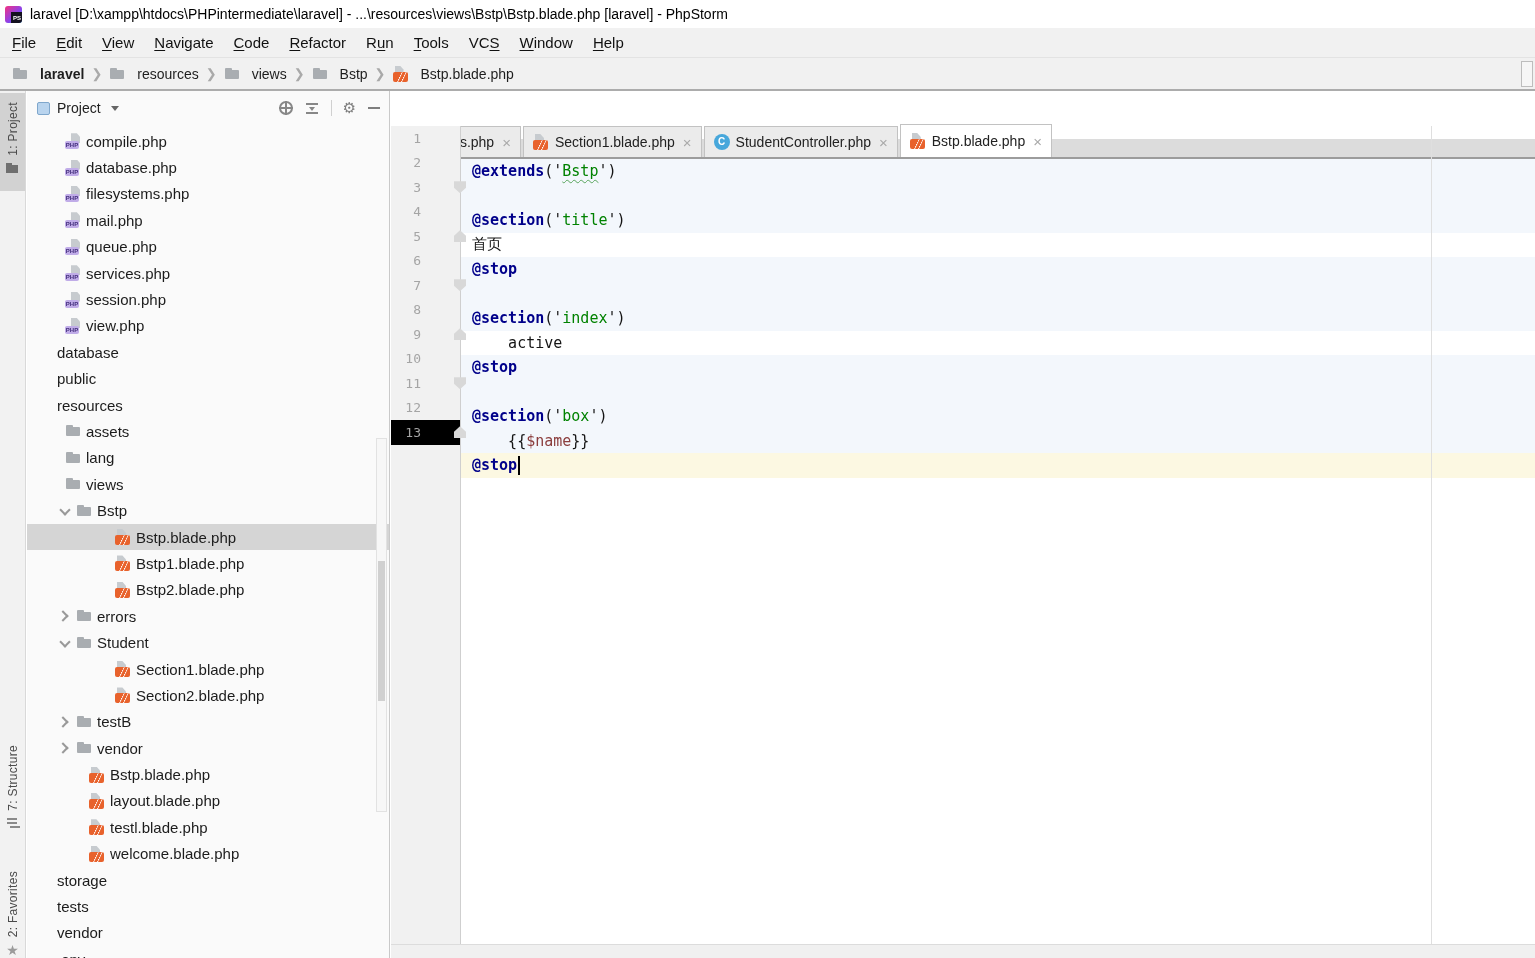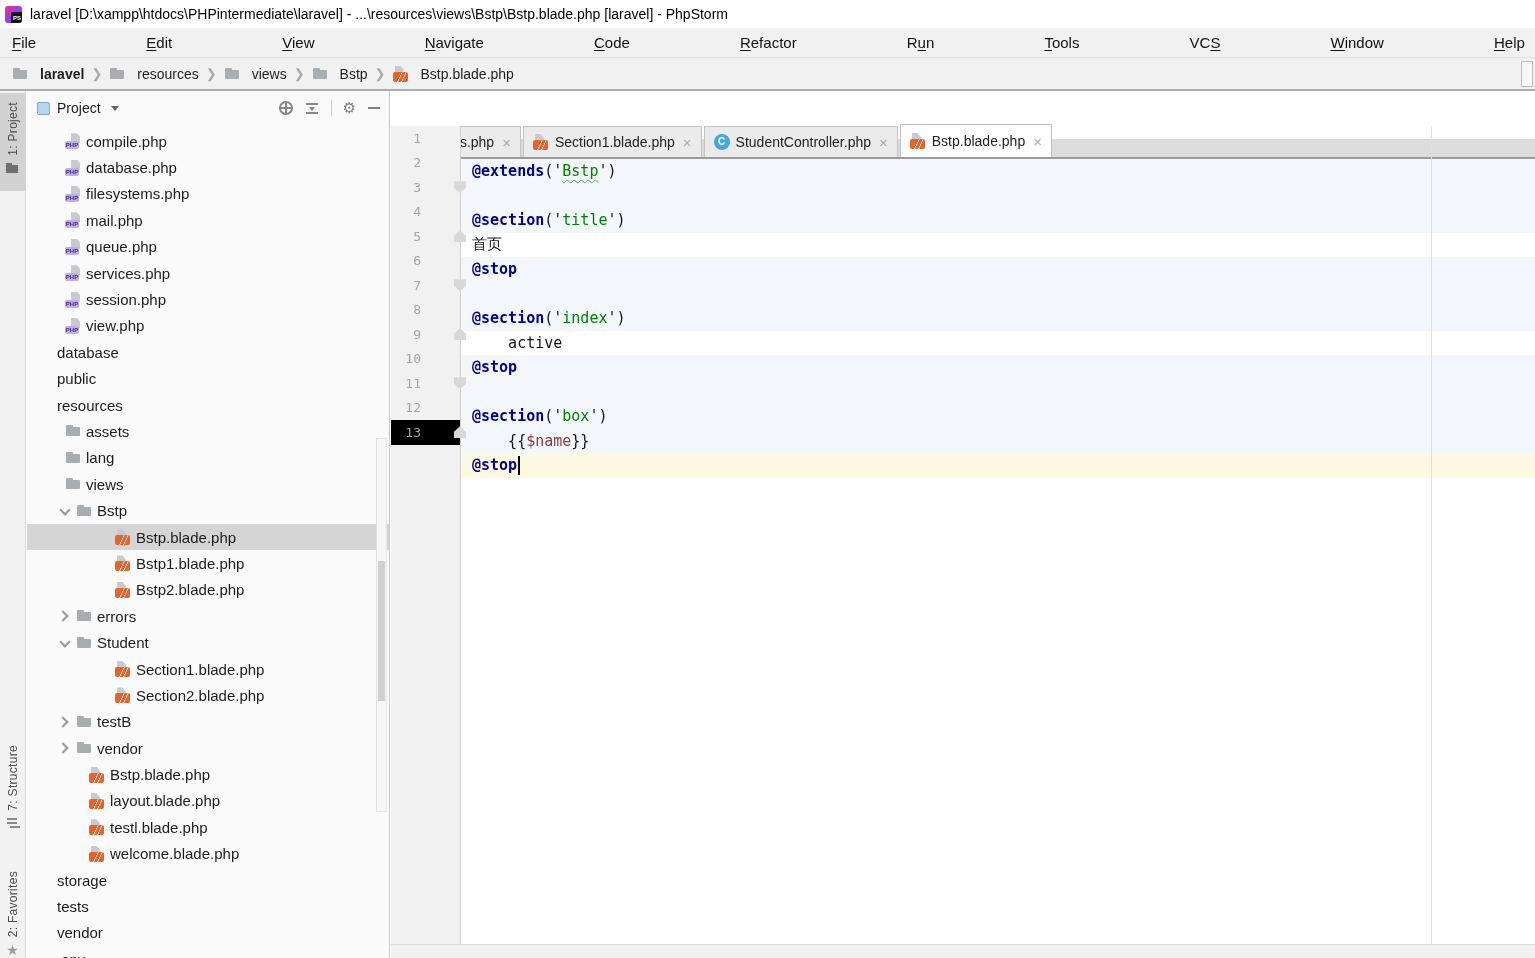--- a/index.html
+++ b/index.html
@@ -12,21 +12,21 @@
   #titlebar { position:absolute; top:0; left:0; right:0; height:28px; background:#FFFFFF;
     display:flex; align-items:center; padding-left:5px; gap:8px; font-size:14px; color:#000; }
   .ic-ps { width:17px; height:17px; border-radius:3px; position:relative; overflow:hidden; flex:none;
     background:linear-gradient(135deg,#F5317F 0%,#8F41E9 55%,#29A3F1 100%); }
   .ic-ps::before { content:""; position:absolute; right:0; bottom:0; width:11px; height:11px; background:#14101F; }
   .ic-ps::after { content:"PS"; position:absolute; right:1px; bottom:1px;
     font:bold 6px/7px "Liberation Sans",sans-serif; color:#FFF; }
   
   #menubar { position:absolute; top:28px; left:0; right:0; height:30px; background:#F1F1F1;
     display:flex; align-items:center; padding-left:2px; font-size:15px; color:#111;
-    border-bottom:1px solid #E3E3E3;justify-content:space-between; }
+    border-bottom:1px solid #E3E3E3; }
   .menu-item { padding:3px 10px; }
   .menu-item u { text-underline-offset:2px; }
   
   #crumbbar { position:absolute; top:58px; left:0; right:0; height:33px; background:#F1F1F1;
     border-bottom:2px solid #ACACAC; display:flex; align-items:center; padding-left:12px; font-size:14px; }
   .crumb { display:flex; align-items:center; gap:12px; }
   .crumb.bold .crumb-label { font-weight:bold; }
   .crumb-sep { color:#A9A9A9; margin:0 7px; font-size:13px; }
   #crumb-endbox { position:absolute; right:2px; top:3px; width:12px; height:26px;
     background:#F6F6F6; border:1px solid #BDBDBD; }

